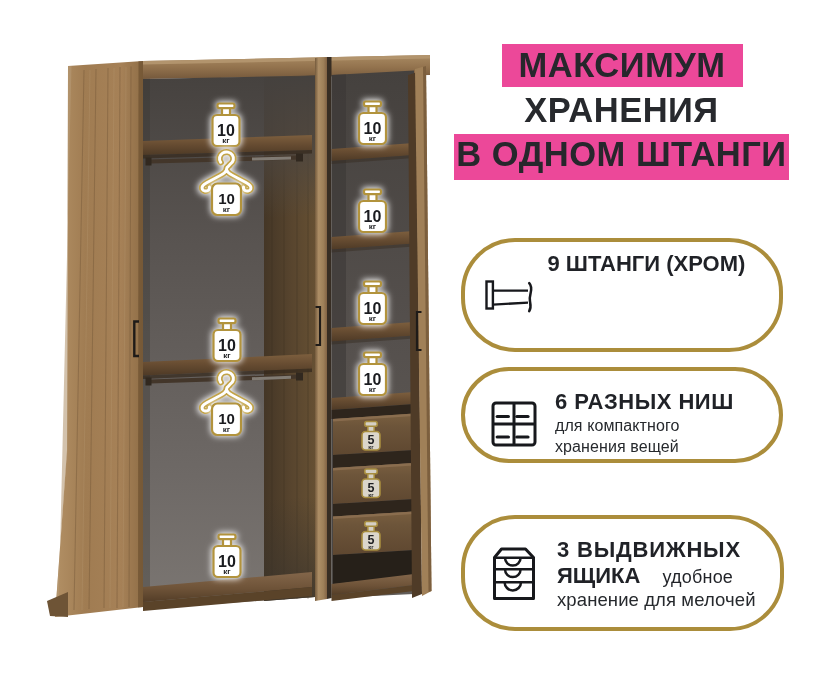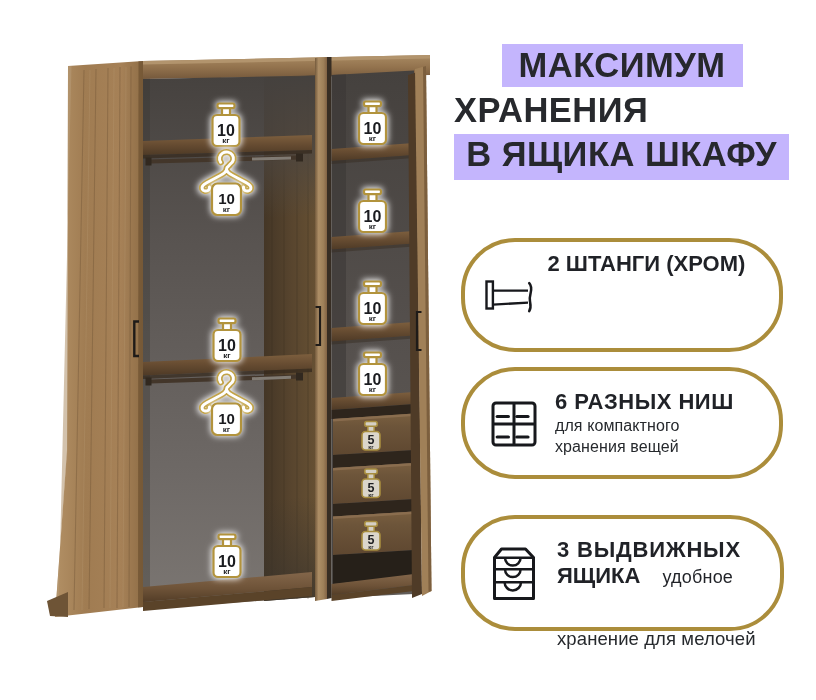--- a/index.html
+++ b/index.html
@@ -1,20 +1,20 @@
 <!DOCTYPE html>
 <html lang="ru"><head>
 <meta charset="utf-8">
 <title>Шкаф</title>
 <style>
   html,body{margin:0;padding:0;background:#fff;}
   .page{position:relative;width:816px;height:700px;background:#fff;overflow:hidden;
         font-family:"Liberation Sans", sans-serif;}
   .abs{position:absolute;}
-  .bar{position:absolute;background:#c4b5fd;display:flex;align-items:center;justify-content:center;}
+  .bar{position:absolute;background:#ec4899;display:flex;align-items:center;justify-content:center;}
   .ttl{font-weight:bold;color:rgba(36,38,43,0.99);font-size:34.5px;letter-spacing:0.5px;white-space:nowrap;}
   .card{position:absolute;left:461px;background:#fff;border:4px solid #ab8d3b;border-radius:54px;box-sizing:border-box;}
   .ct{position:absolute;font-weight:bold;color:rgba(29,31,36,0.99);font-size:22px;line-height:1;white-space:nowrap;}
   .cb{position:absolute;color:rgba(35,38,43,0.99);font-size:18px;line-height:19px;letter-spacing:0.1px;white-space:nowrap;}
 </style>
 </head>
 <body>
 <div class="page">
 
 <svg class="abs" style="left:0;top:0" width="816" height="700" viewBox="0 0 816 700">
@@ -360,39 +360,39 @@
   <rect x="-9" y="10" width="18" height="18.5" rx="3.5" fill="#dbd6cb" stroke="#a78d3f" stroke-width="1.6"></rect>
   <text x="0" y="22.6" font-size="12.5" font-weight="bold" fill="#1c1d20" fill-opacity="0.99" text-anchor="middle">5</text>
   <text x="0" y="27.6" font-size="5.8" font-weight="bold" fill="#1c1d20" fill-opacity="0.99" text-anchor="middle">кг</text>
  </g>
 </svg>
 
 <div class="bar" style="left:501.5px;top:44px;width:241px;height:43px;">
       <span class="ttl">МАКСИМУМ</span>
     </div>
 
-<div class="abs" style="left:454px;top:91px;width:335px;display:flex;">
+<div class="abs" style="left:454px;top:91px;width:335px;display:flex;justify-content:center;">
       <span class="ttl">ХРАНЕНИЯ</span>
     </div>
 
 <div class="bar" style="left:454px;top:133.5px;width:335px;height:46.5px;padding-bottom:0;">
-      <span class="ttl" style="margin-top:-5px;">В ЯЩИКА ШКАФУ</span>
+      <span class="ttl" style="margin-top:-5px;">В ОДНОМ ШТАНГИ</span>
     </div>
 
 <div class="card" style="top:238px;width:322px;height:114px;">
 
   <svg class="abs" style="left:19px;top:37px" width="52" height="36" viewBox="0 0 52 36">
     <rect x="2.5" y="2.5" width="6.4" height="27" fill="none" stroke="#17181c" stroke-width="2.4"></rect>
     <path d="M9,11.6 L44,11.6 M9,25.6 L44,23.6" stroke="#17181c" stroke-width="2.4"></path>
     <path d="M45.2,4.2 C47.6,6.8 47.5,10 46.7,13.6 C45.9,17 45.4,19.6 46,22.6 C46.6,25.7 47.4,28.3 45.2,32.2" fill="none" stroke="#17181c" stroke-width="2.5" stroke-linecap="round"></path>
   </svg>
-  <div class="ct" style="left:82.5px;top:11px;">2 ШТАНГИ (ХРОМ)</div>
+  <div class="ct" style="left:82.5px;top:11px;">9 ШТАНГИ (ХРОМ)</div>
 </div>
 
-<div class="card" style="top:367px;width:322px;height:112px;">
+<div class="card" style="top:367px;width:322px;height:96px;">
 
   <svg class="abs" style="left:26px;top:30px" width="46" height="46" viewBox="0 0 46 46">
     <rect x="2" y="2" width="42" height="42" rx="3" fill="none" stroke="#17181c" stroke-width="3"></rect>
     <path d="M23,2 L23,44 M2,23 L44,23" stroke="#17181c" stroke-width="3"></path>
     <g stroke="#17181c" stroke-width="3.2" stroke-linecap="round">
       <path d="M6.2,15.5 L17.4,15.5"></path>
           <path d="M25.8,15.5 L37,15.5"></path>
       <path d="M6.2,36 L17.4,36"></path>
           <path d="M25.8,36 L37,36"></path>
     </g>
@@ -403,16 +403,16 @@
 
 <div class="card" style="top:515px;width:323px;height:116px;">
 
   <svg class="abs" style="left:27px;top:28px" width="44" height="54" viewBox="0 0 44 54">
     <path d="M9.5,2 L33.5,2 L41.5,10.5 L41.5,51.5 L2.5,51.5 L2.5,10.5 Z" fill="none" stroke="#17181c" stroke-width="3" stroke-linejoin="round"></path>
     <path d="M2.5,10.8 L41.5,10.8 M2.5,22.3 L41.5,22.3 M2.5,35.2 L41.5,35.2" stroke="#17181c" stroke-width="2.5"></path>
     <path d="M13,10.8 a7.8,7.8 0 0 0 15.6,0 M13,22.3 a7.8,7.8 0 0 0 15.6,0 M12.6,35.2 a8.2,8.2 0 0 0 16.4,0" fill="none" stroke="#17181c" stroke-width="2.5"></path>
   </svg>
   <div class="ct" style="left:92px;top:20px;letter-spacing:0.8px;">3 ВЫДВИЖНЫХ</div>
   <div class="ct" style="left:92px;top:46px;">ЯЩИКА <span style="font-weight:normal;font-size:18px;letter-spacing:0.2px;margin-left:16px;">удобное</span></div>
-  <div class="cb" style="left:92px;top:71px;font-size:18.5px;margin-top:39px;">хранение для мелочей</div>
+  <div class="cb" style="left:92px;top:71px;font-size:18.5px;">хранение для мелочей</div>
 </div>
 
 </div>
 
 </body></html>

